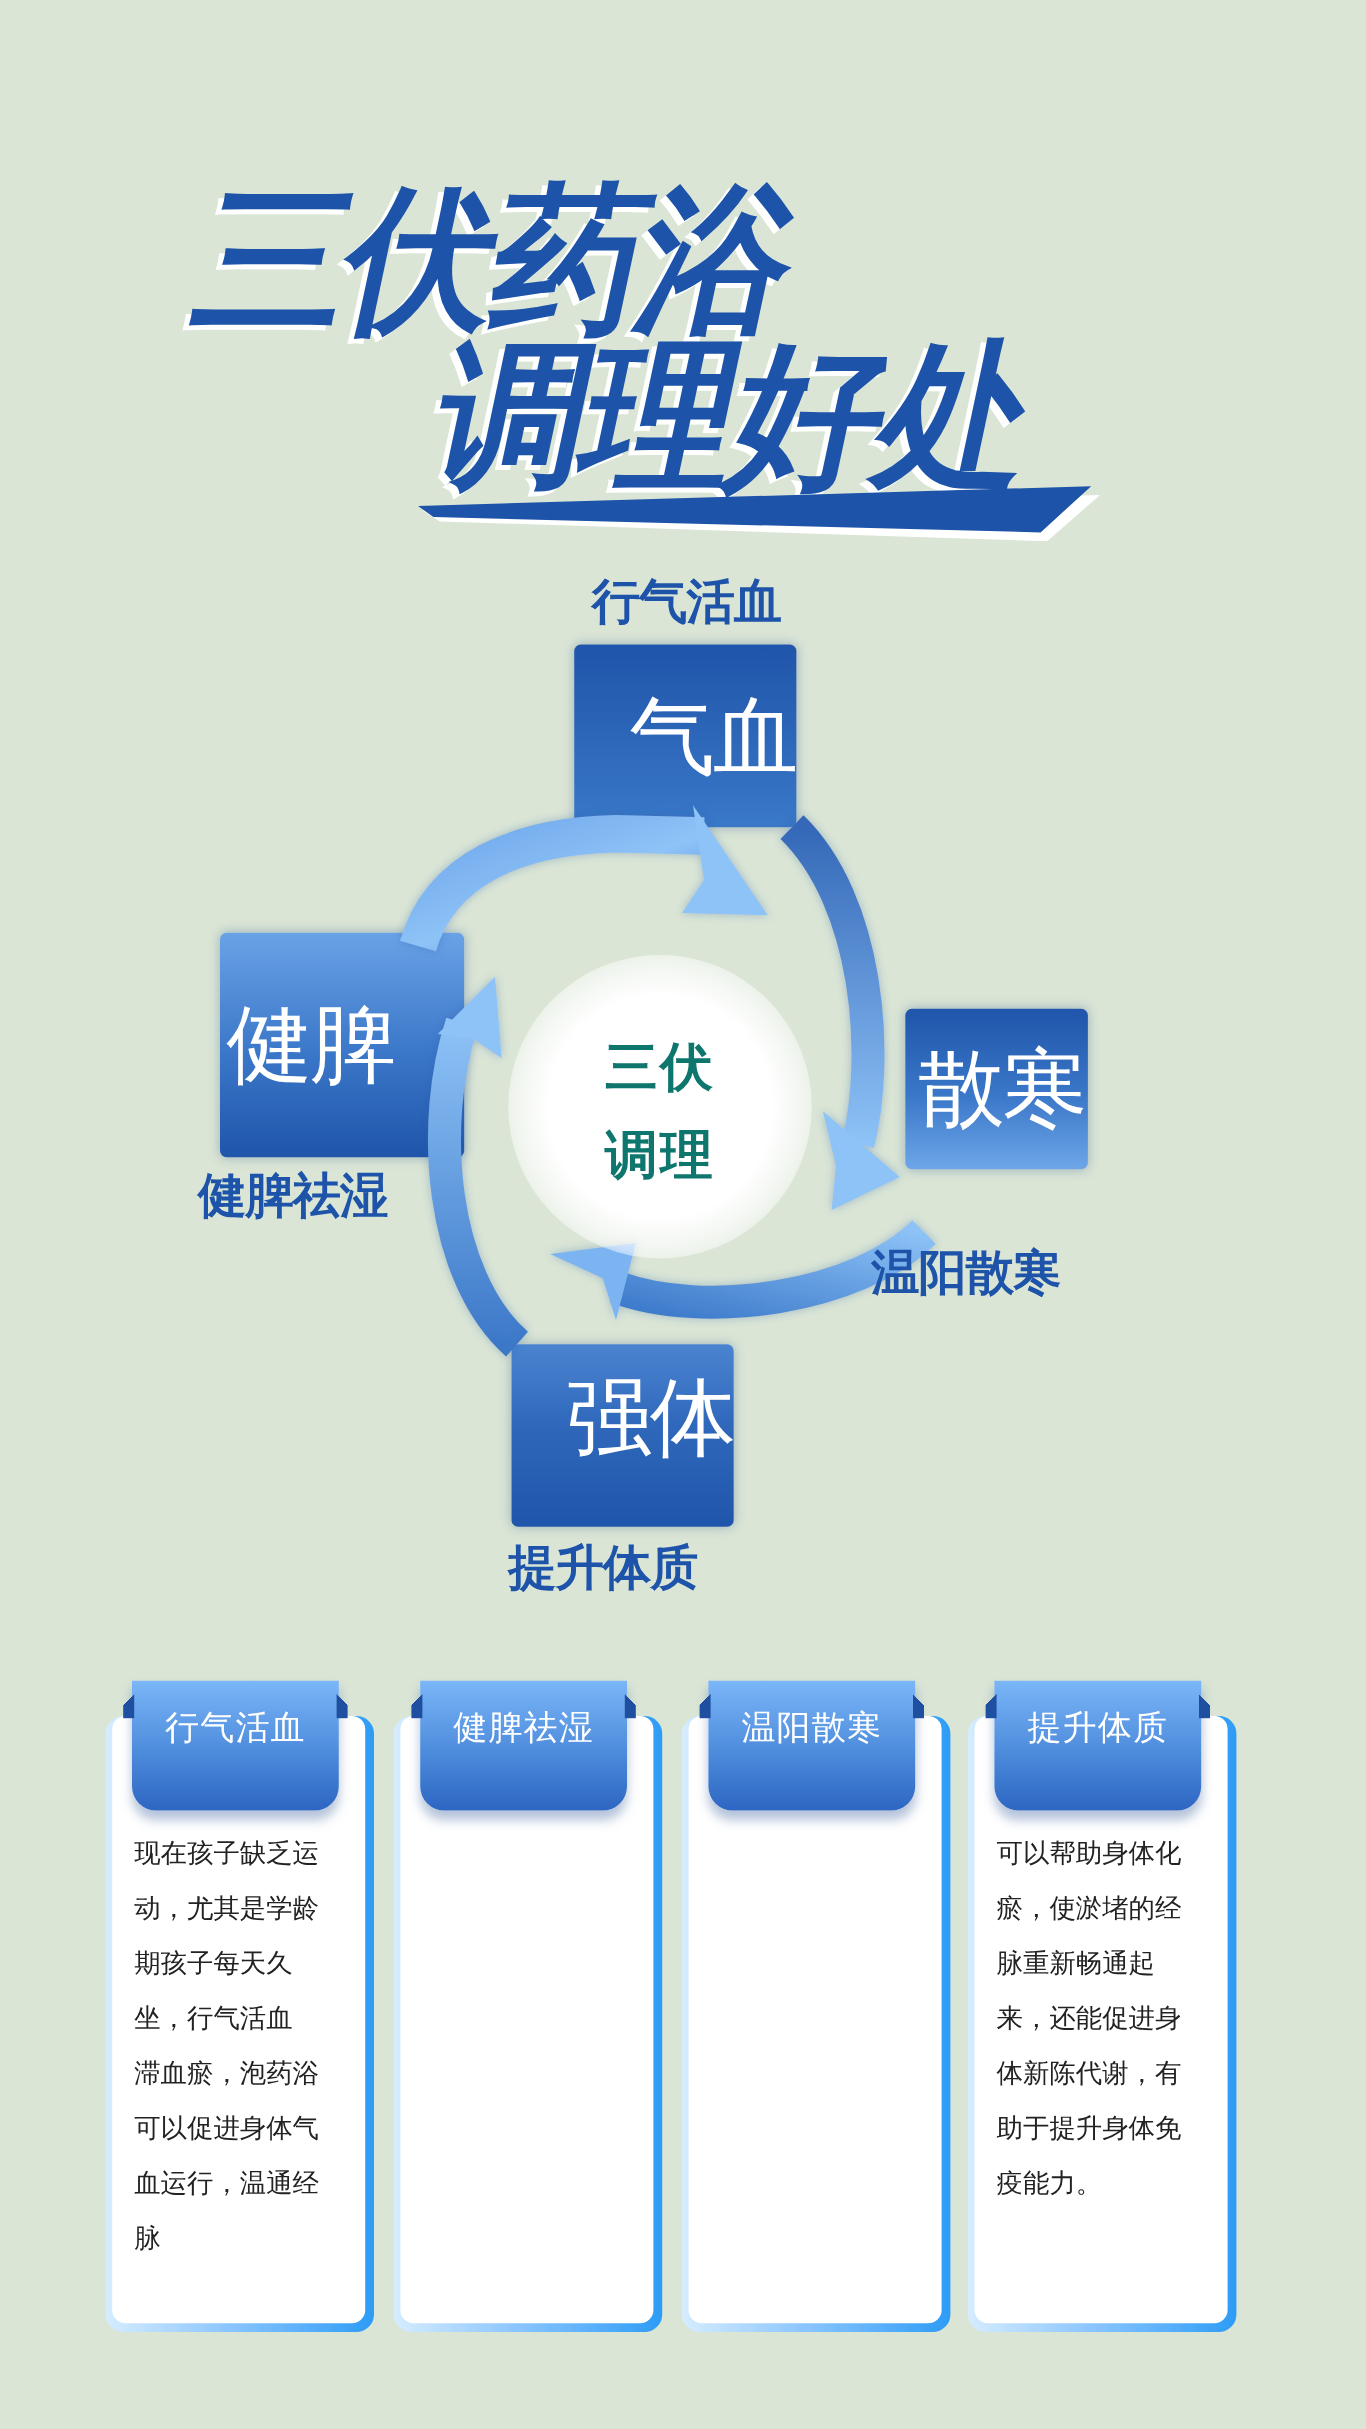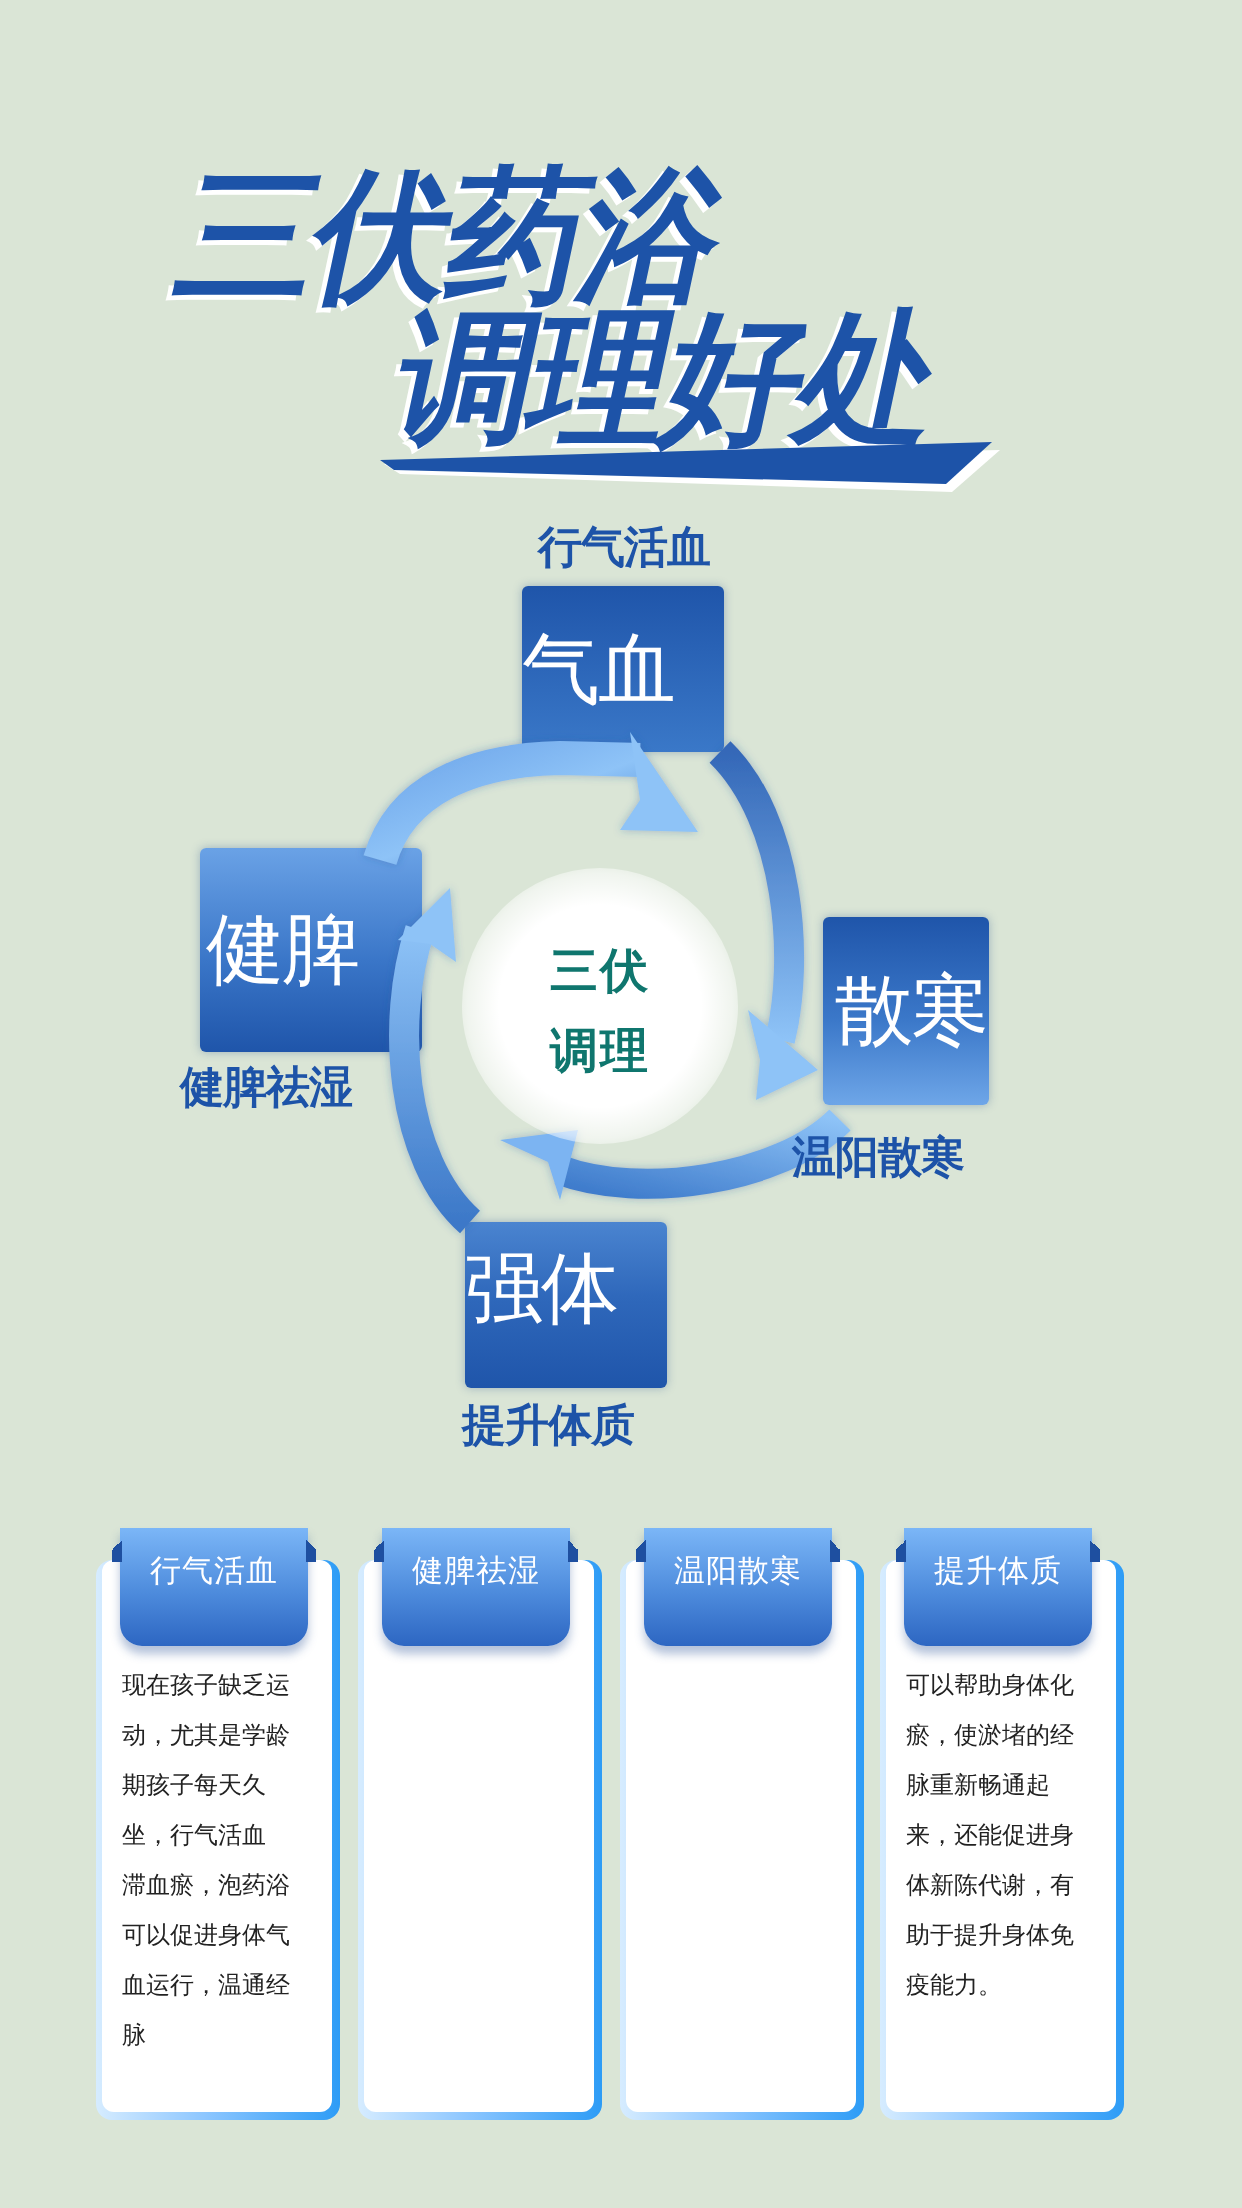--- a/index.html
+++ b/index.html
@@ -28,28 +28,28 @@
   
   .cycle-svg { position: absolute; left: 0; top: 0; width: 1242px; height: 1500px; pointer-events: none; }
 
   .node-box {
     position: absolute;
     border-radius: 6px;
     color: #ffffff;
     font-family: "DejaVu Sans", sans-serif;
     font-size: 78px;
     letter-spacing: -2px;
-    display: flex; align-items: center; justify-content: flex-start;
+    display: flex; align-items: center; justify-content: flex-end;
     box-shadow: 0 0 10px rgba(40,80,140,0.35);
   }
   .node-qixue  { left: 522px; top: 586px; width: 202px; height: 166px; padding-top: 0; align-items: flex-start; padding-top: 32px;
                  background: linear-gradient(180deg, #1f55aa 0%, #3a78c8 100%); }
   .node-jianpi { left: 200px; top: 848px; width: 222px; height: 204px;
                  background: linear-gradient(180deg, #6aa2e6 0%, #3a76c8 55%, #1f55aa 100%); justify-content: flex-start; padding-left: 6px; }
-  .node-sanhan { left: 823px; top: 917px; width: 166px; height: 188px;
+  .node-sanhan { left: 823px; top: 917px; width: 166px; height: 146px;
                  background: linear-gradient(180deg, #1f55aa 0%, #3b78c9 55%, #6ea6e8 100%); justify-content: flex-end; padding-right: 2px; }
   .node-qiangti{ left: 465px; top: 1222px; width: 202px; height: 166px; align-items: flex-end; padding-bottom: 46px;
                  background: linear-gradient(180deg, #4a84d0 0%, #2f68bb 45%, #1f55aa 100%); }
 
   .node-caption {
     position: absolute;
     color: #1d53a8;
     font-weight: bold;
     font-size: 44px;
     letter-spacing: -1px;

